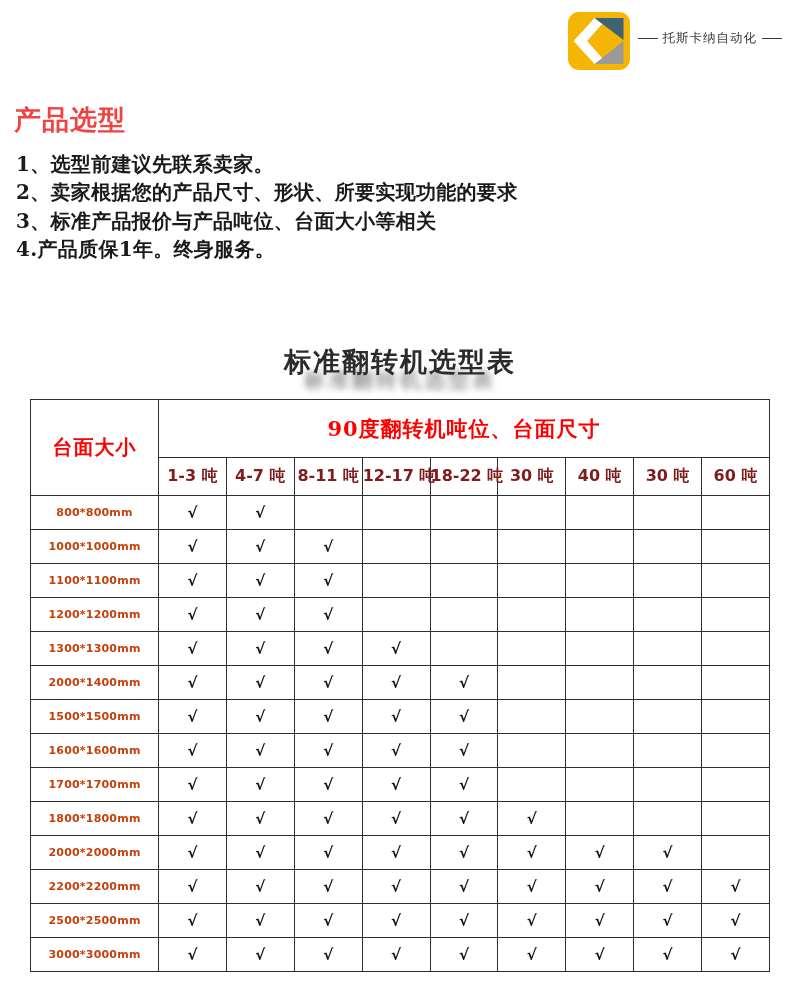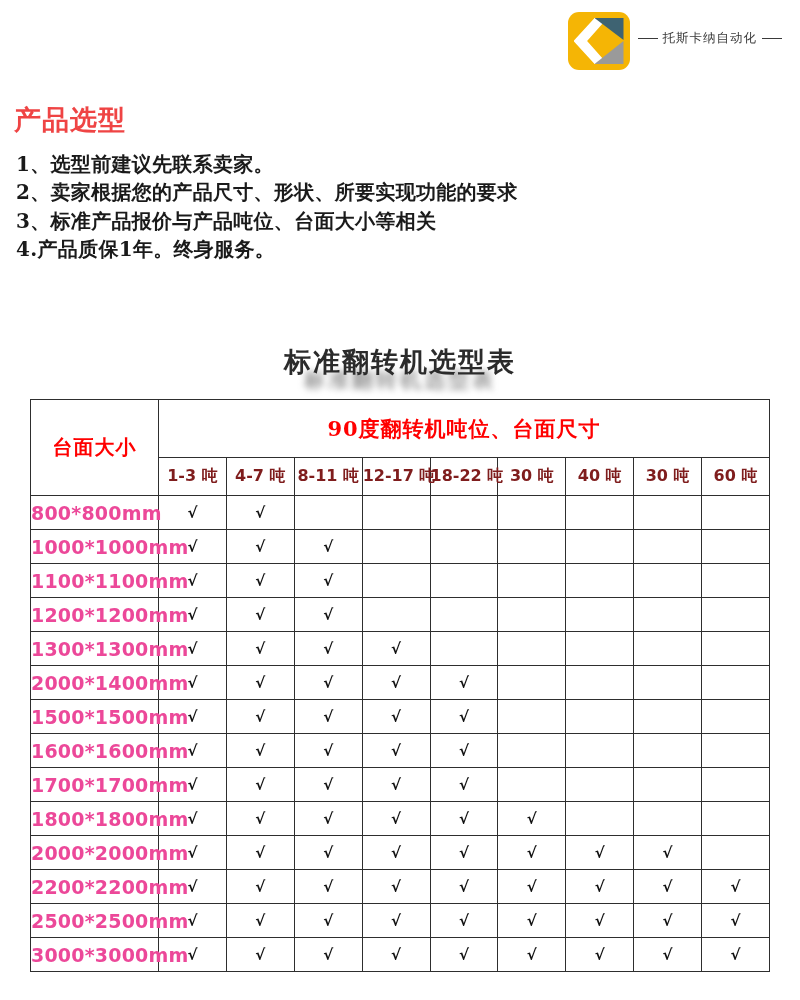--- a/index.html
+++ b/index.html
@@ -197,23 +197,23 @@
   }
   .th-ton {
     color: #7f1d1d;
     font-size: 16px;
     font-weight: 700;
     font-family: "DejaVu Sans", sans-serif;
     height: 37px;
     white-space: nowrap;
   }
   td.row-label {
-    font-size: 19px;
-    font-weight: 700;
-    color: #ec4899;
+    font-size: 11px;
+    font-weight: 700;
+    color: #c2410c;
     height: 33px;
     letter-spacing: 0.2px;
   }
   td.mark-cell {
     font-size: 15px;
     font-weight: 700;
     color: #111111;
     height: 33px;
     font-family: "DejaVu Sans", sans-serif;
   }

